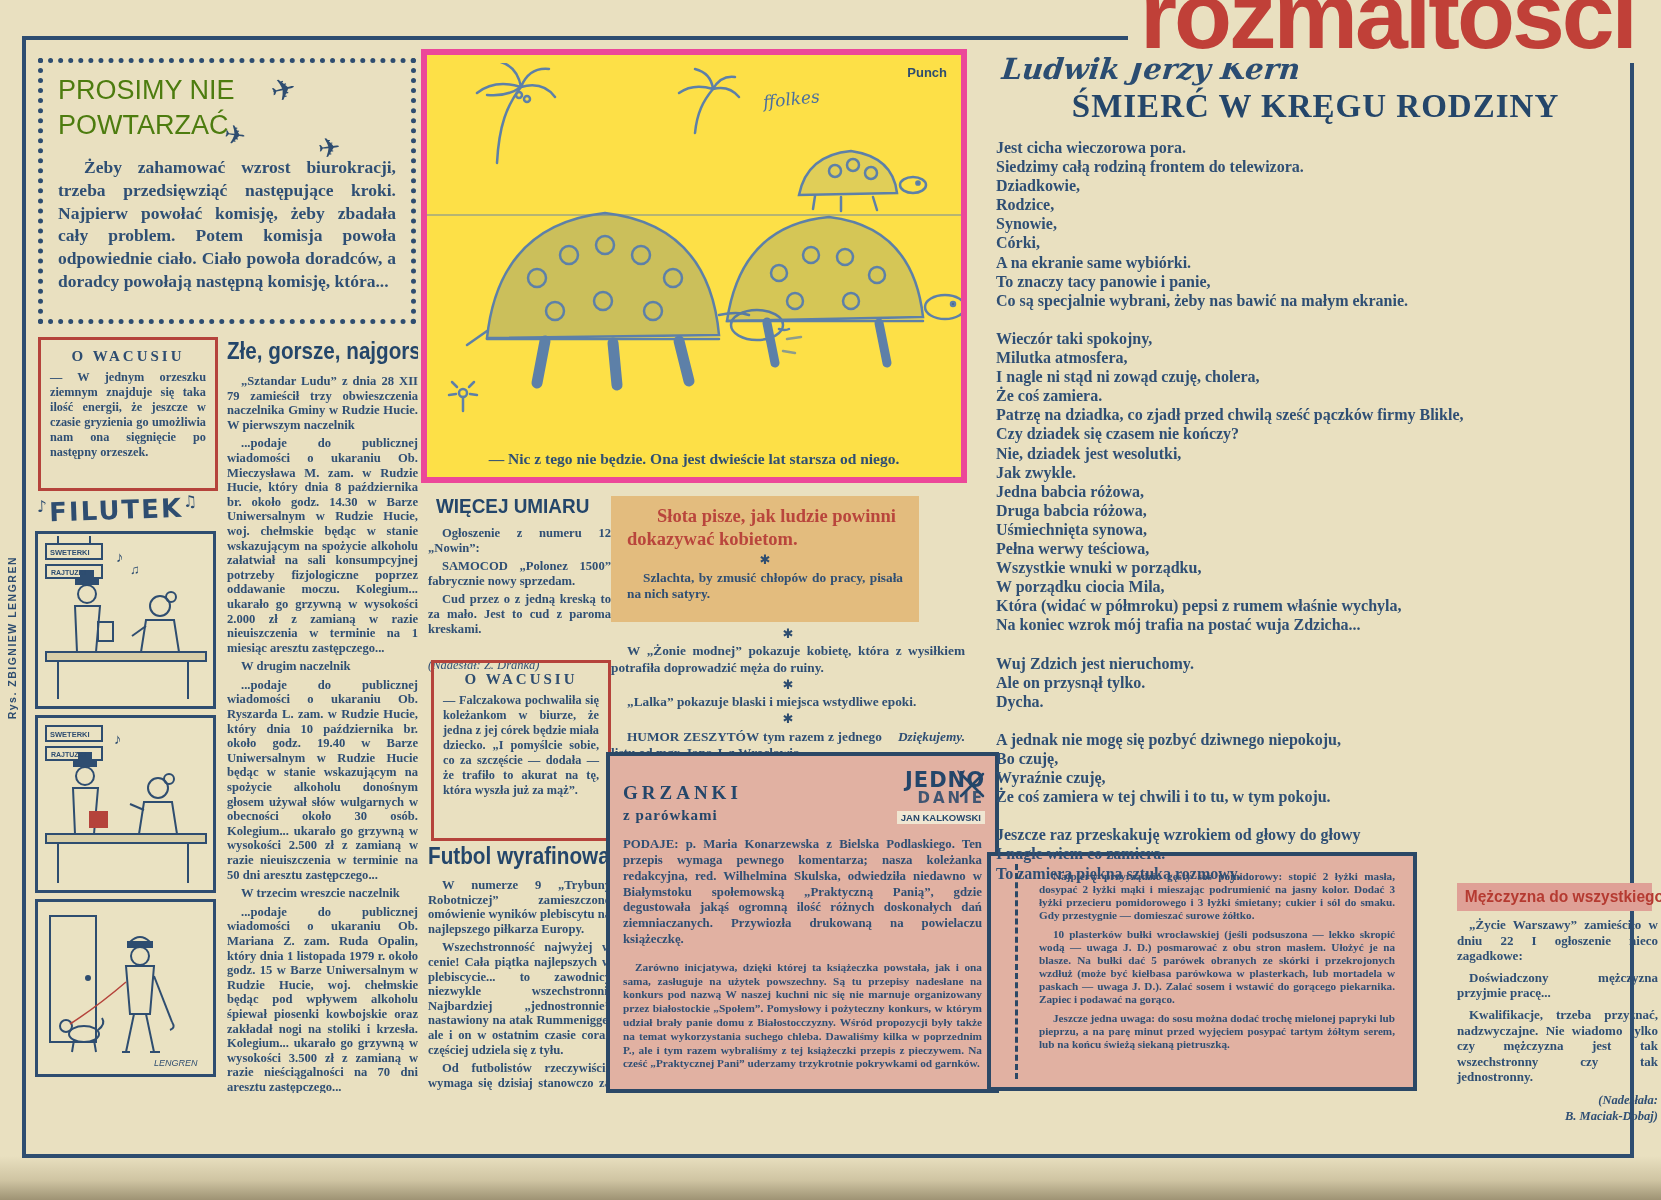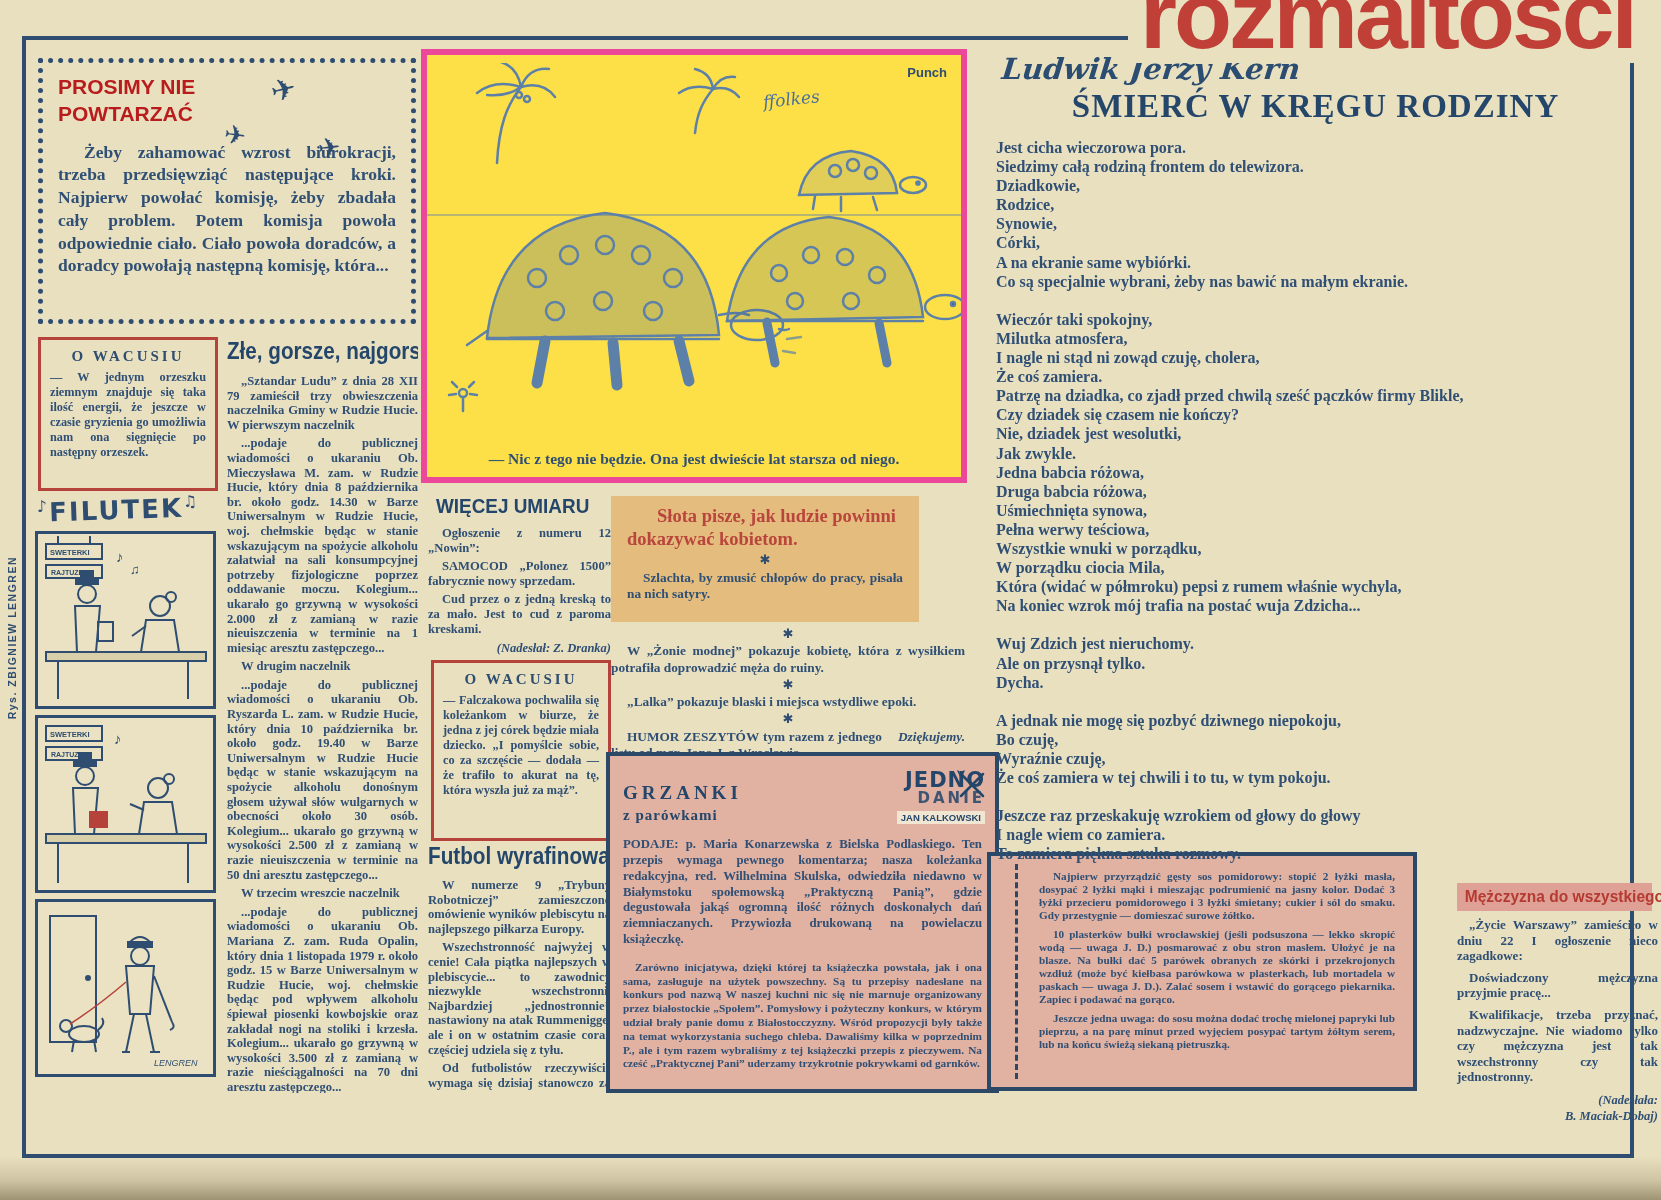--- a/index.html
+++ b/index.html
@@ -8,32 +8,32 @@
     background:#e9e0c0;
     font-family:"Liberation Serif",serif;color:#2f4f74;
   }
   .page::after{
     content:"";position:absolute;left:0;right:0;bottom:0;height:44px;pointer-events:none;
     background:linear-gradient(to bottom, rgba(0,0,0,0) 0%, rgba(115,98,58,0.22) 55%, rgba(84,70,40,0.5) 100%);
   }
   .frame{position:absolute;left:22px;top:36px;width:1612px;height:1122px;border:4px solid #2e4d70;box-sizing:border-box;}
   .abs{position:absolute;box-sizing:border-box;}
   .justify{text-align:justify;}
-  .credit{font-style:italic;font-weight:bold;text-align:right;font-size:12.5px;margin-top:5px;}
+  .credit{font-style:italic;font-weight:normal;text-align:left;font-size:12.5px;margin-top:22px;}
 
   
   .masthead{
     position:absolute;right:14px;top:-32px;z-index:5;
     font-family:"Liberation Sans",sans-serif;font-weight:bold;font-size:95px;line-height:1;
     letter-spacing:-3px;color:#c04038;background:#e9e0c0;padding:0 12px;
   }
 
   
   .prosimy{left:38px;top:58px;width:378px;height:266px;border:5px dotted #2e4d70;padding:10px 15px;}
-  .prosimy-title{color:#b91c1c;font-family:"Liberation Sans",sans-serif;font-weight:bold;font-size:21px;line-height:1.3;width:62%;}
+  .prosimy-title{color:#4d7c0f;font-family:"Liberation Sans",sans-serif;font-weight:normal;font-size:27px;line-height:1.3;width:62%;}
   .plane{position:absolute;color:#2e4d70;font-size:30px;line-height:1;}
   .plane1{right:115px;top:12px;transform:rotate(-14deg);}
   .plane2{right:165px;top:60px;transform:rotate(8deg);font-size:26px;}
   .plane3{right:70px;top:72px;transform:rotate(-6deg);font-size:27px;}
   .prosimy-body{margin-top:13px;font-size:17.5px;line-height:1.3;font-weight:600;text-indent:26px;}
 
   
   .redbox{border:3px solid #b5433b;padding:6px 9px;}
   .wacusiu1{left:38px;top:337px;width:180px;height:154px;}
   .wacusiu2{left:431px;top:660px;width:180px;height:181px;}
@@ -375,20 +375,21 @@
     <div class="kern-author">Ludwik Jerzy Kern</div>
     <div class="kern-title">ŚMIERĆ W KRĘGU RODZINY</div>
     <div class="poem">
         <div class="poem-line">Jest cicha wieczorowa pora.</div>
         <div class="poem-line">Siedzimy całą rodziną frontem do telewizora.</div>
         <div class="poem-line">Dziadkowie,</div>
         <div class="poem-line">Rodzice,</div>
         <div class="poem-line">Synowie,</div>
         <div class="poem-line">Córki,</div>
         <div class="poem-line">A na ekranie same wybiórki.</div>
+        <div class="poem-line">To znaczy tacy panowie i panie,</div>
         <div class="poem-line">Co są specjalnie wybrani, żeby nas bawić na małym ekranie.</div>
         <div class="poem-line"></div>
         <div class="poem-line">Wieczór taki spokojny,</div>
         <div class="poem-line">Milutka atmosfera,</div>
         <div class="poem-line">I nagle ni stąd ni zowąd czuję, cholera,</div>
         <div class="poem-line">Że coś zamiera.</div>
         <div class="poem-line">Patrzę na dziadka, co zjadł przed chwilą sześć pączków firmy Blikle,</div>
         <div class="poem-line">Czy dziadek się czasem nie kończy?</div>
         <div class="poem-line">Nie, dziadek jest wesolutki,</div>
         <div class="poem-line">Jak zwykle.</div>

